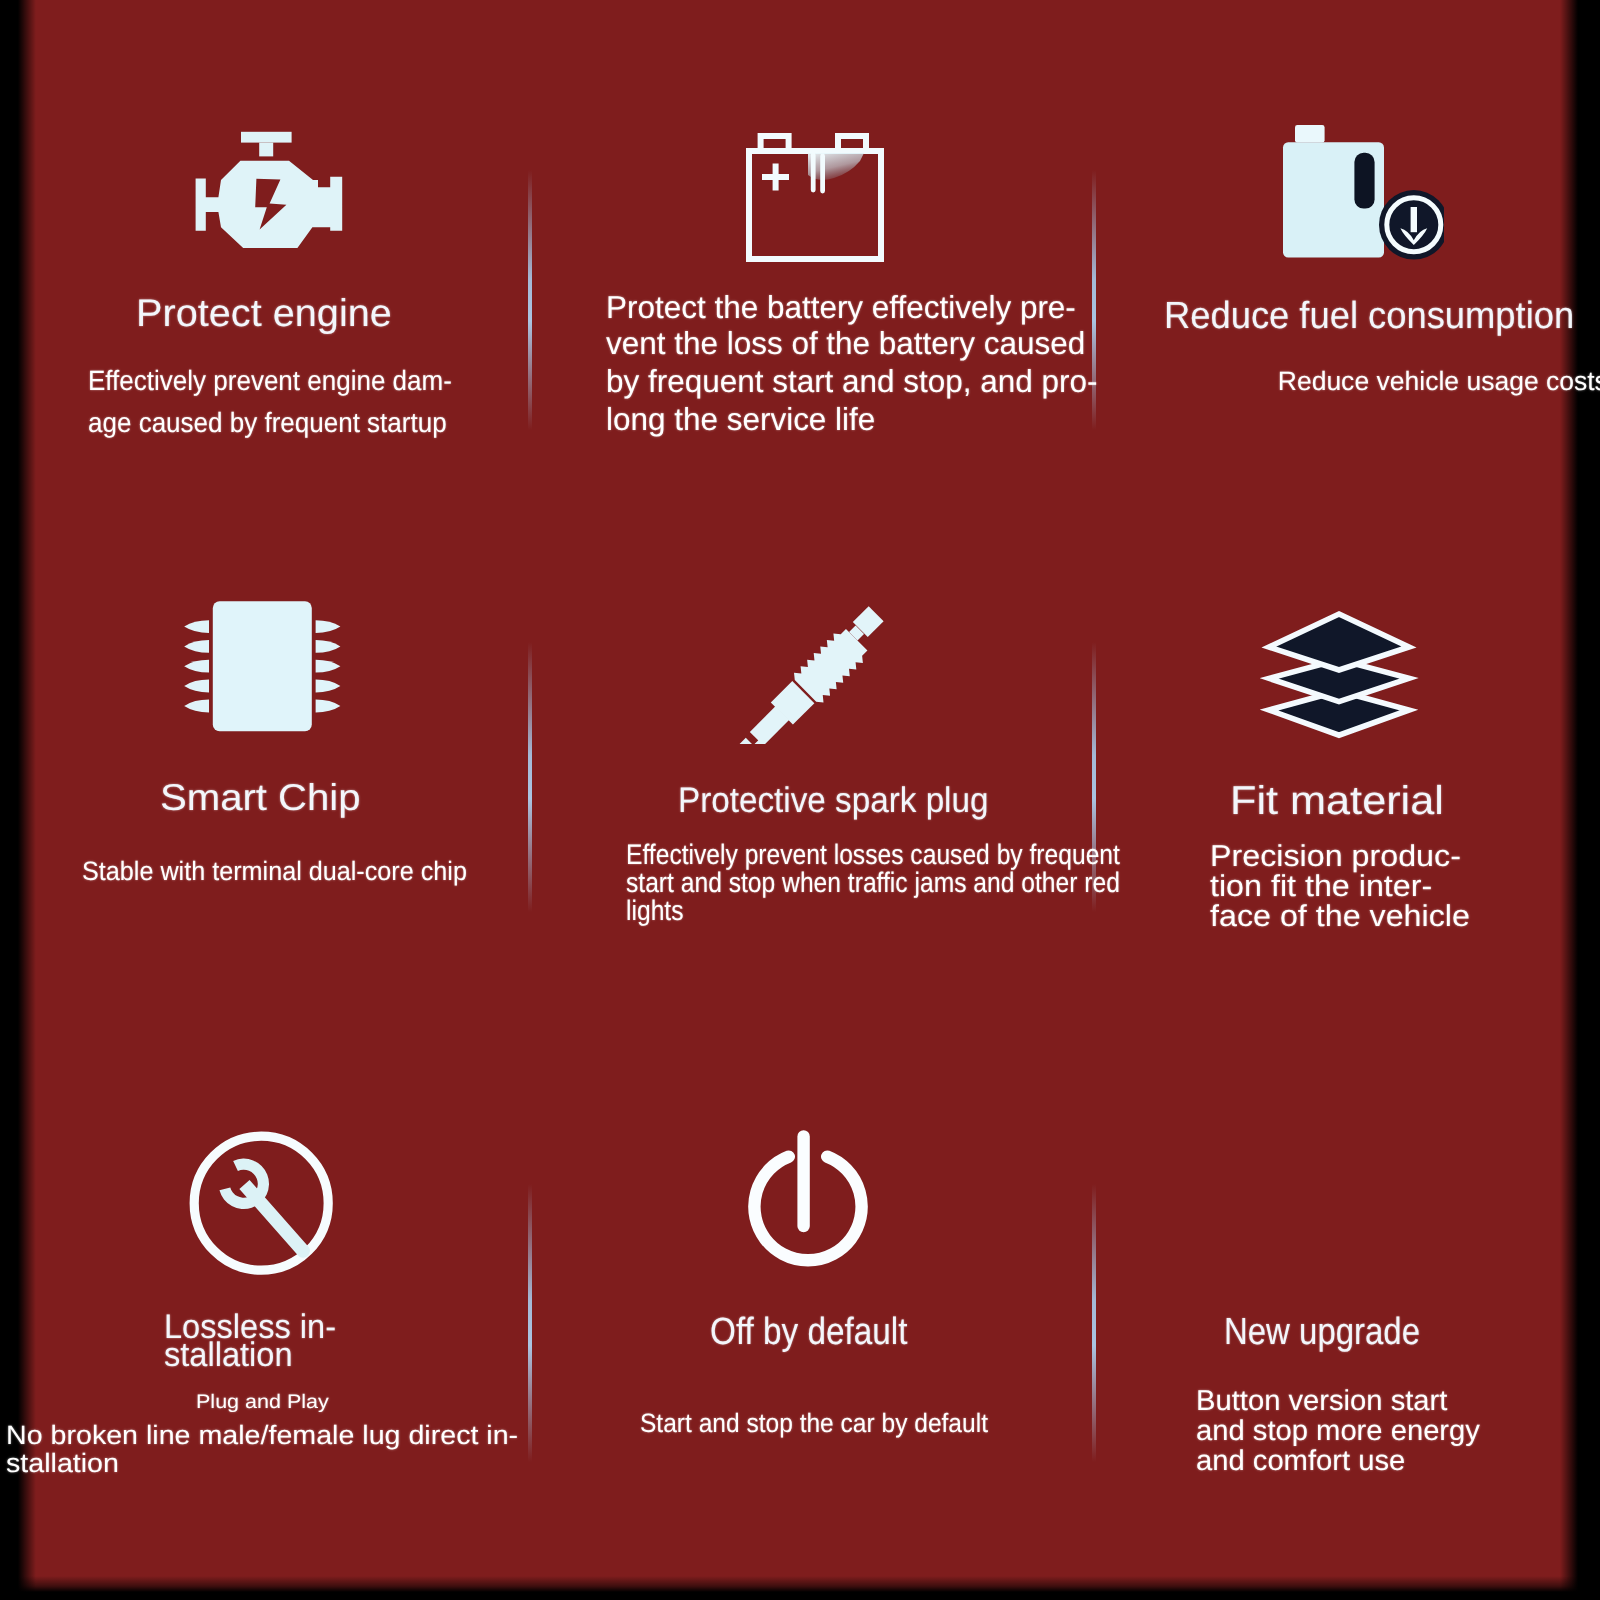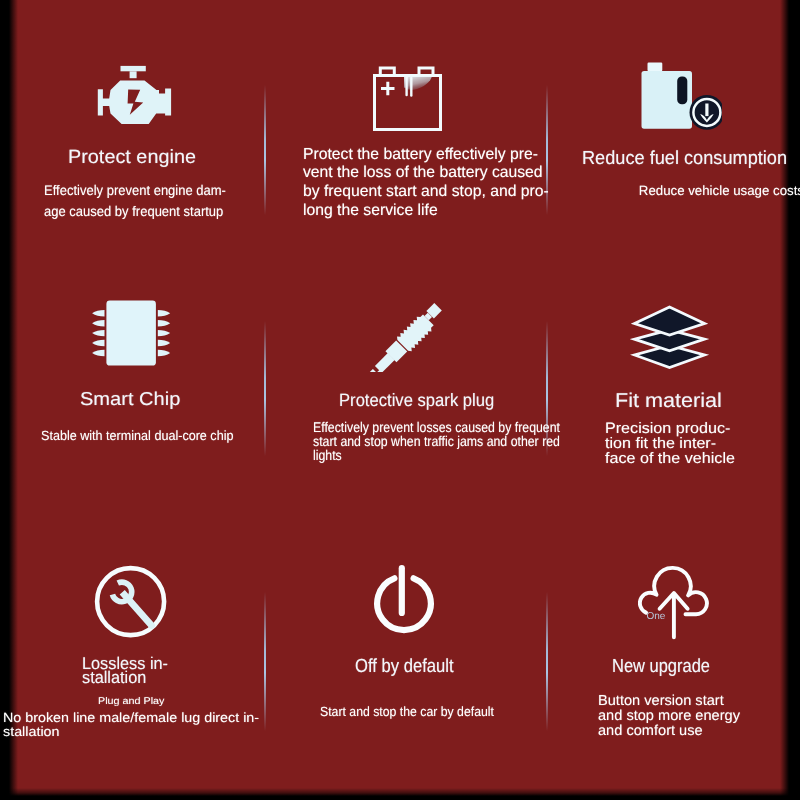--- a/index.html
+++ b/index.html
@@ -190,25 +190,18 @@
 
   <div class="icon" style="left:369px;top:565px;width:66px;height:74px;">
     <svg viewBox="0 0 66 74" fill="none" stroke="#fafdff" stroke-width="6.2" stroke-linecap="round">
       <path d="M25.4 13.3 A26.8 26.8 0 1 0 44.6 13.3"></path>
       <path d="M32.8 3.2 V48.0"></path>
     </svg>
   </div>
   <div class="txt title" style="left: 354.7px; top: 656.994px; font-size: 19px; line-height: 19px; transform: scaleX(0.876);">Off by default</div>
   <div class="txt" style="left: 320.2px; top: 704.636px; font-size: 13.3px; line-height: 13.3px; transform: scaleX(0.923);">Start and stop the car by default</div>
 
-  <div class="icon" style="left:638px;top:563px;width:76px;height:80px;">
-    <svg viewBox="0 0 76 80" fill="none" stroke="#fafdff" stroke-width="3.9" stroke-linecap="round" stroke-linejoin="round">
-      <path d="M8.0 49.6 A10.4 10.4 0 1 1 18.5 31.78 A18.2 18.2 0 1 1 50.13 32.41 A11.0 11.0 0 1 1 58.0 51.2 L47.5 51.2"></path>
-      <path d="M35.9 74.3 V30.2 M21.6 45.7 L35.9 30.0 L49.6 45.7"></path>
-    </svg>
-    <div style="position:absolute;left:8.5px;top:48.5px;font-size:10px;line-height:10px;color:#b8c6d8;font-family:'Liberation Sans',sans-serif;">One</div>
-  </div>
   <div class="txt title" style="left: 611.8px; top: 658.408px; font-size: 18.9px; line-height: 18.9px; transform: scaleX(0.872);">New upgrade</div>
   <div class="txt" style="left: 597.7px; top: 694.073px; font-size: 14.4px; line-height: 15px; transform: scaleX(1.014);">Button version start
 and stop more energy
 and comfort use</div>
 
 </div>
 
 </body></html>

